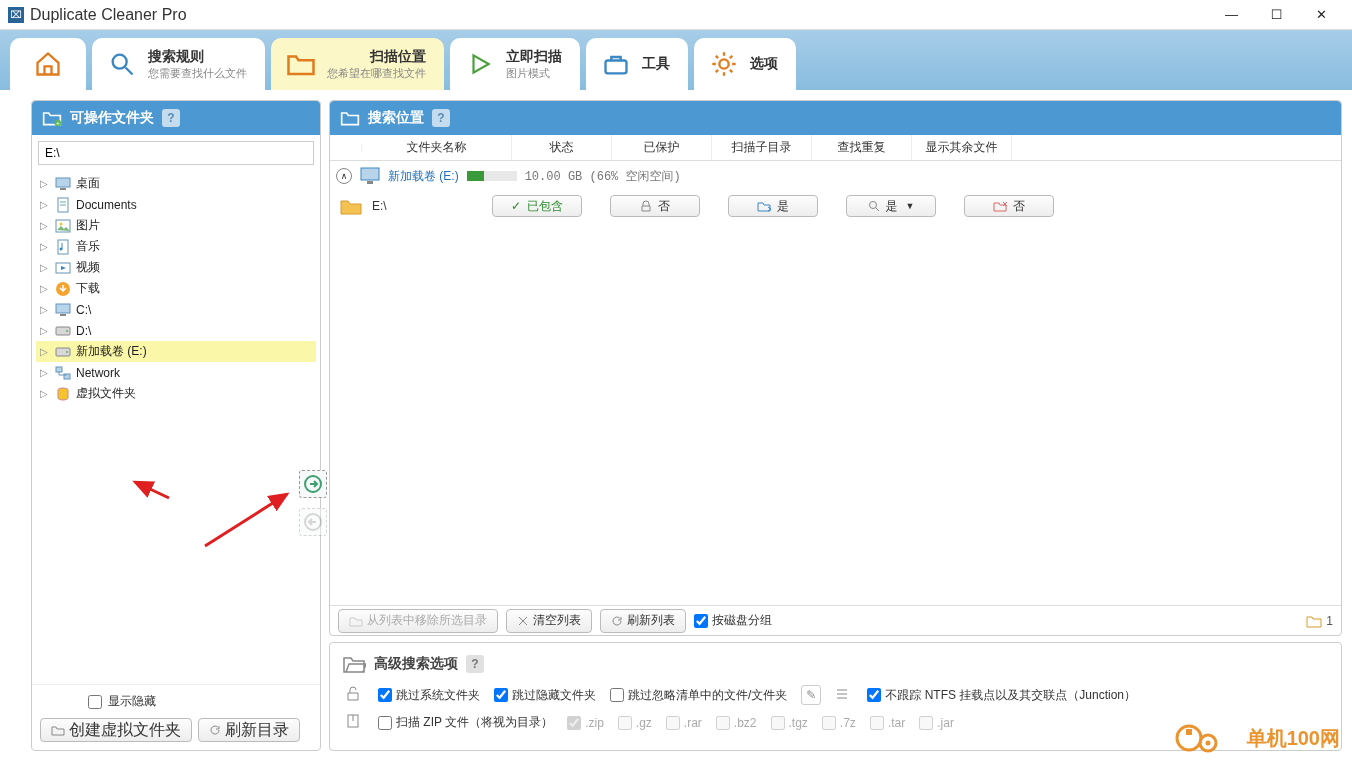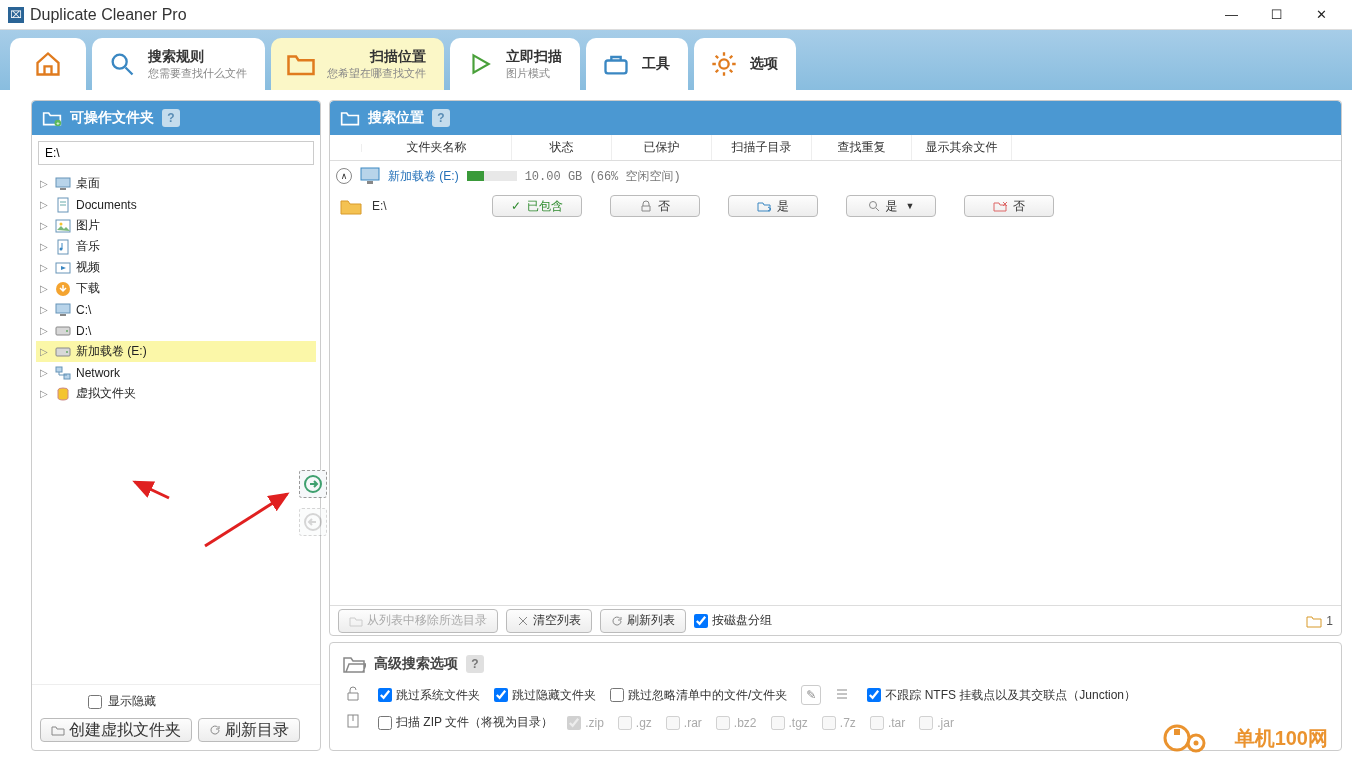--- a/index.html
+++ b/index.html
@@ -85,21 +85,21 @@
 .advhdr { display: flex; align-items: center; gap: 8px; font-size: 14px; font-weight: bold; color: #444; margin-bottom: 10px; }
 .advhdr .help { width: 18px; height: 18px; background: #e0e0e0; border-radius: 3px; color: #777; display: flex; align-items: center; justify-content: center; font-size: 12px; cursor: pointer; }
 .advrow { display: flex; align-items: center; gap: 14px; margin-bottom: 8px; flex-wrap: wrap; padding-left: 4px; }
 .advrow .sicon { width: 18px; color: #888; }
 .advchk { display: inline-flex; align-items: center; gap: 4px; font-size: 12px; }
 .advchk input { width: 14px; height: 14px; }
 .advchk.dis { color: #aaa; }
 .pencil { width: 20px; height: 20px; border: 1px solid #ccc; border-radius: 3px; display: inline-flex; align-items: center; justify-content: center; color: #888; cursor: pointer; }
 
 
-.watermark { position: absolute; right: 24px; bottom: 6px; display: flex; align-items: center; gap: 25px; opacity: 0.92; }
+.watermark { position: absolute; right: 12px; bottom: 6px; display: flex; align-items: center; gap: 25px; opacity: 0.92; }
 .watermark .logo { display: flex; align-items: center; }
 .watermark .txt { color: #e98a1e; font-size: 20px; font-weight: bold; }
 
 
 .svg { display: block; }
 </style>
 </head>
 <body>
 
 <div class="titlebar">

